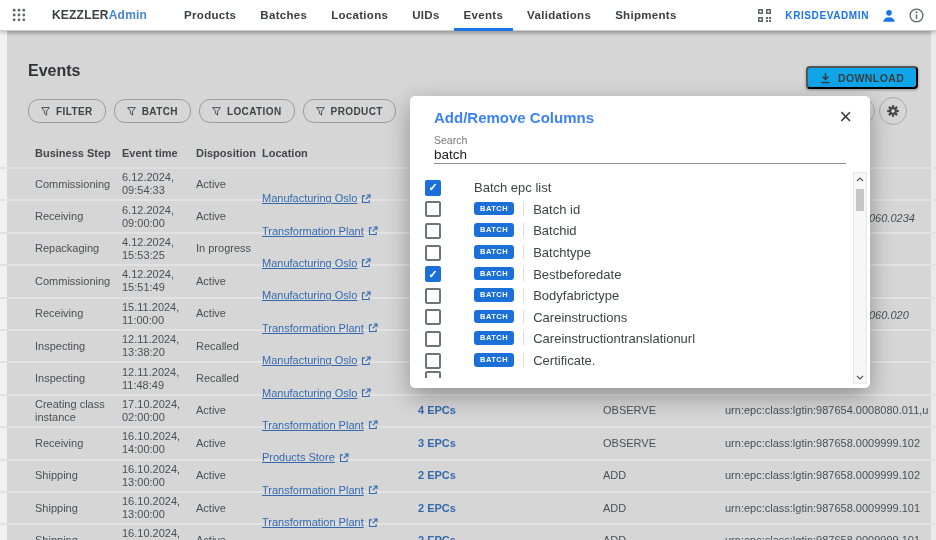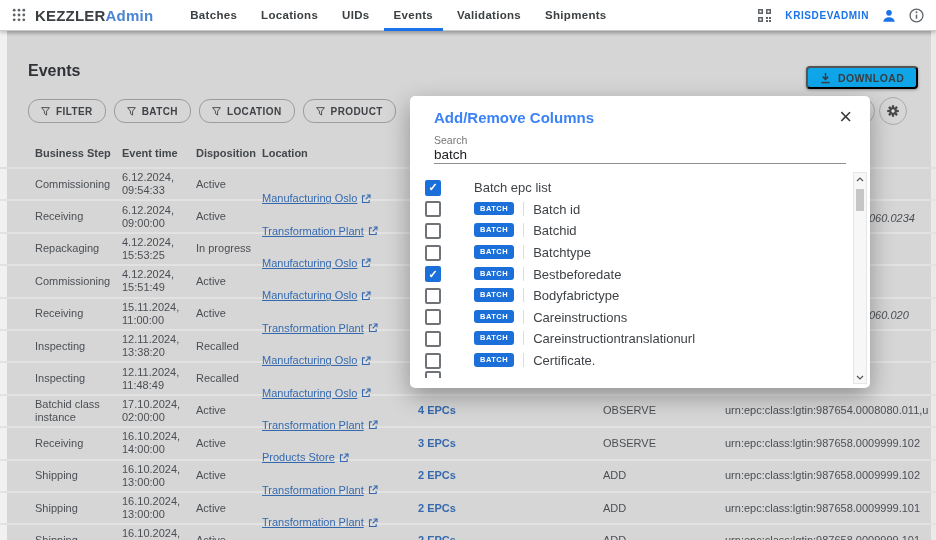--- a/index.html
+++ b/index.html
@@ -5,21 +5,21 @@
   * { margin:0; padding:0; box-sizing:border-box; }
   html,body { width:936px; height:540px; overflow:hidden; }
   body { font-family:"Liberation Sans", sans-serif; background:#fff; }
   .screen { position:relative; width:936px; height:540px; overflow:hidden; background:#fff; }
 
   
   .appbar { position:absolute; left:0; top:0; width:936px; height:31px; background:#ffffff;
             border-bottom:1px solid #c9c9c9; box-shadow:0 2px 3px rgba(0,0,0,.18);
             display:flex; align-items:center; z-index:30; }
   .apps-btn { margin-left:12px; display:flex; align-items:center; color:#5f6368; cursor:pointer; }
-  .brand { margin-left:9px; font-size:15px; letter-spacing:.2px; white-space:nowrap; }
+  .brand { margin-left:26px; font-size:12px; letter-spacing:.2px; white-space:nowrap; }
   .brand .b1 { color:#3c4043; font-weight:600; }
   .brand .b2 { color:#4a84d4; font-weight:600; }
   .nav { display:flex; margin-left:25px; height:31px; }
   .nav-item { position:relative; display:flex; align-items:center; padding:0 12px; height:31px;
               font-size:11.5px; font-weight:700; color:#3c4043; letter-spacing:.3px; cursor:pointer; }
   .nav-item.active::after { content:""; position:absolute; left:2px; right:2px; bottom:0; height:3px; background:#1a73e8; }
   .bar-right { position:absolute; right:12px; top:0; height:31px; display:flex; align-items:center; gap:13px; }
   .qr-btn { color:#5f6368; display:flex; cursor:pointer; }
   .username { color:#1a73e8; font-size:10px; font-weight:700; letter-spacing:.6px; cursor:pointer; }
   .person-btn { color:#1a73e8; display:flex; cursor:pointer; }
@@ -113,20 +113,23 @@
           <circle cx="7" cy="7" r="1.4"></circle>
           <circle cx="11.8" cy="7" r="1.4"></circle>
         <circle cx="2.2" cy="11.8" r="1.4"></circle>
           <circle cx="7" cy="11.8" r="1.4"></circle>
           <circle cx="11.8" cy="11.8" r="1.4"></circle>
       </svg>
     </span>
     <span class="brand"><span class="b1">KEZZLER</span><span class="b2">Admin</span></span>
     <nav class="nav">
 
+        <div class="nav-item">
+          <span>Products</span>
+        </div>
 
         <div class="nav-item">
           <span>Batches</span>
         </div>
 
         <div class="nav-item">
           <span>Locations</span>
         </div>
 
         <div class="nav-item">
@@ -377,21 +380,21 @@
                 <path d="M10.8 1.2L5.6 6.4"></path>
               </svg>
             </a>
           </div>
           <div class="cell epcs"></div>
           <div class="cell"></div>
           <div class="cell urn"></div>
         </div>
 
         <div class="trow">
-          <div class="cell">Batchid class instance</div>
+          <div class="cell">Creating class instance</div>
           <div class="cell">17.10.2024, 02:00:00</div>
           <div class="cell">Active</div>
           <div class="cell loc">
             <a>
               <span>Transformation Plant</span>
               <svg width="10" height="10" viewBox="0 0 12 12" fill="none" stroke="currentColor" stroke-width="1.3">
                 <path d="M4.8 2.2H1.8v8h8V7.2"></path>
                 <path d="M6.8 1.2h4v4"></path>
                 <path d="M10.8 1.2L5.6 6.4"></path>
               </svg>

